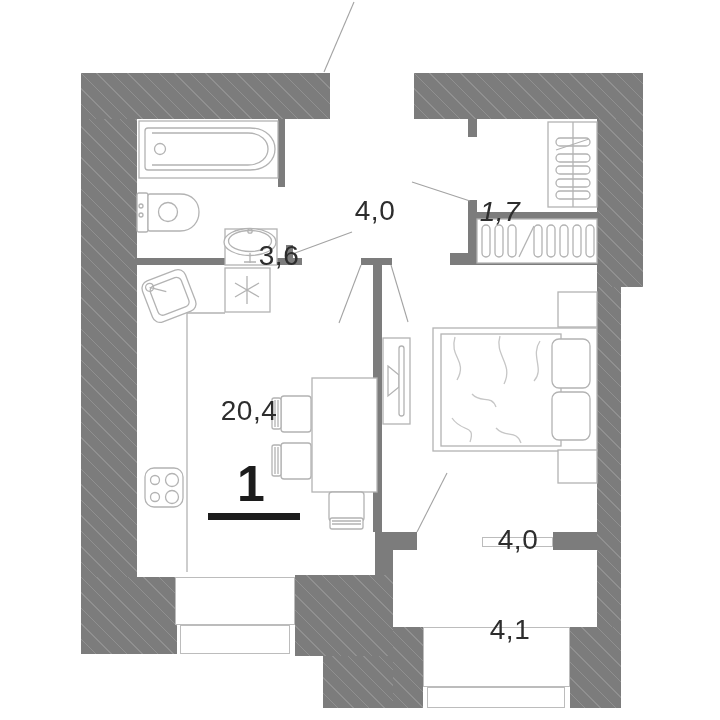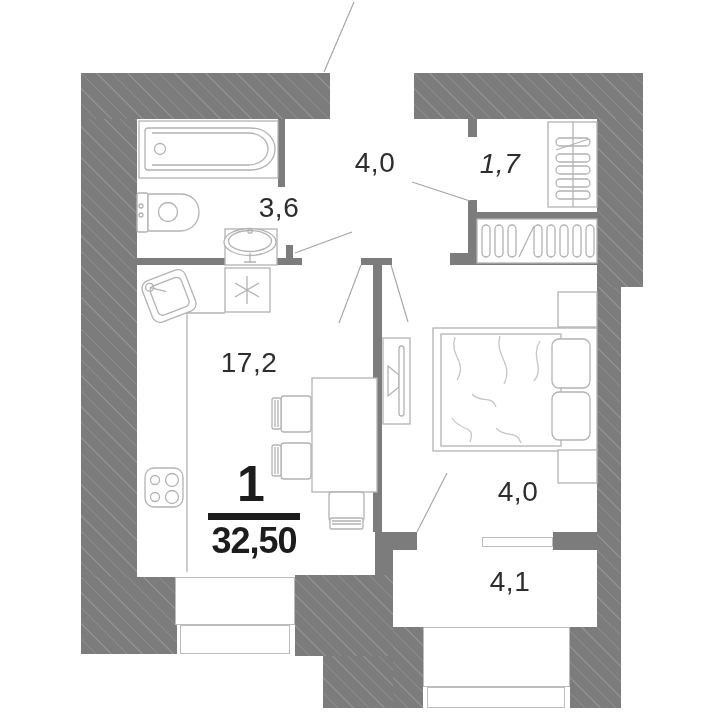--- a/index.html
+++ b/index.html
@@ -3,21 +3,21 @@
 <meta charset="utf-8">
 <style>
   html,body{margin:0;padding:0;background:#ffffff;}
   #plan{position:relative;width:720px;height:720px;background:#ffffff;overflow:hidden;
         font-family:"Liberation Sans", sans-serif;}
   .wall{position:absolute;
         background:repeating-linear-gradient(45deg,#7c7c7c 0px,#7c7c7c 10px,#909090 10px,#909090 11px);}
   .wall-thin{position:absolute;background:#7c7c7c;}
   .window{position:absolute;background:#ffffff;border:1px solid #bcbcbc;box-sizing:border-box;}
   .room-label{position:absolute;transform:translate(-50%,-50%);
-        font-size:28px;color:#2d2d2d;letter-spacing:0.5px;white-space:nowrap;}
+        font-size:28px;color:#2d2d2d;letter-spacing:0.5px;white-space:nowrap;margin-top:48px;}
   .apt-rooms{position:absolute;transform:translate(-50%,-50%);
         font-size:50px;font-weight:700;color:#1c1c1c;}
   .apt-divider{position:absolute;background:#1c1c1c;}
   .apt-area{position:absolute;transform:translate(-50%,-50%);
         font-size:36px;font-weight:700;color:#1c1c1c;letter-spacing:-1px;}
   svg{position:absolute;left:0;top:0;}
 </style>
 </head>
 <body>
 
@@ -175,21 +175,20 @@
       <path d="M470,201 L412,182"></path>
       <path d="M361,265 L339,323"></path>
       <path d="M391,265 L408,322"></path>
       <path d="M417,532 L447,473"></path>
     </g>
   </svg>
 
   <div class="room-label" style="left:375px;top:163px;">4,0</div>
   <div class="room-label" style="left:500px;top:164px;font-style:italic;">1,7</div>
   <div class="room-label" style="left:279px;top:208px;">3,6</div>
-  <div class="room-label" style="left:249px;top:363px;">17,2</div>
+  <div class="room-label" style="left:249px;top:363px;">20,4</div>
   <div class="room-label" style="left:518px;top:492px;">4,0</div>
   <div class="room-label" style="left:510px;top:582px;">4,1</div>
 
   <div class="apt-rooms" style="left:251px;top:484px;">1</div>
   <div class="apt-divider" style="left:208px;top:513px;width:92px;height:7px;"></div>
-  <div class="apt-area" style="left:254px;top:541px;">32,50</div>
 
 </div>
 
 </body></html>

